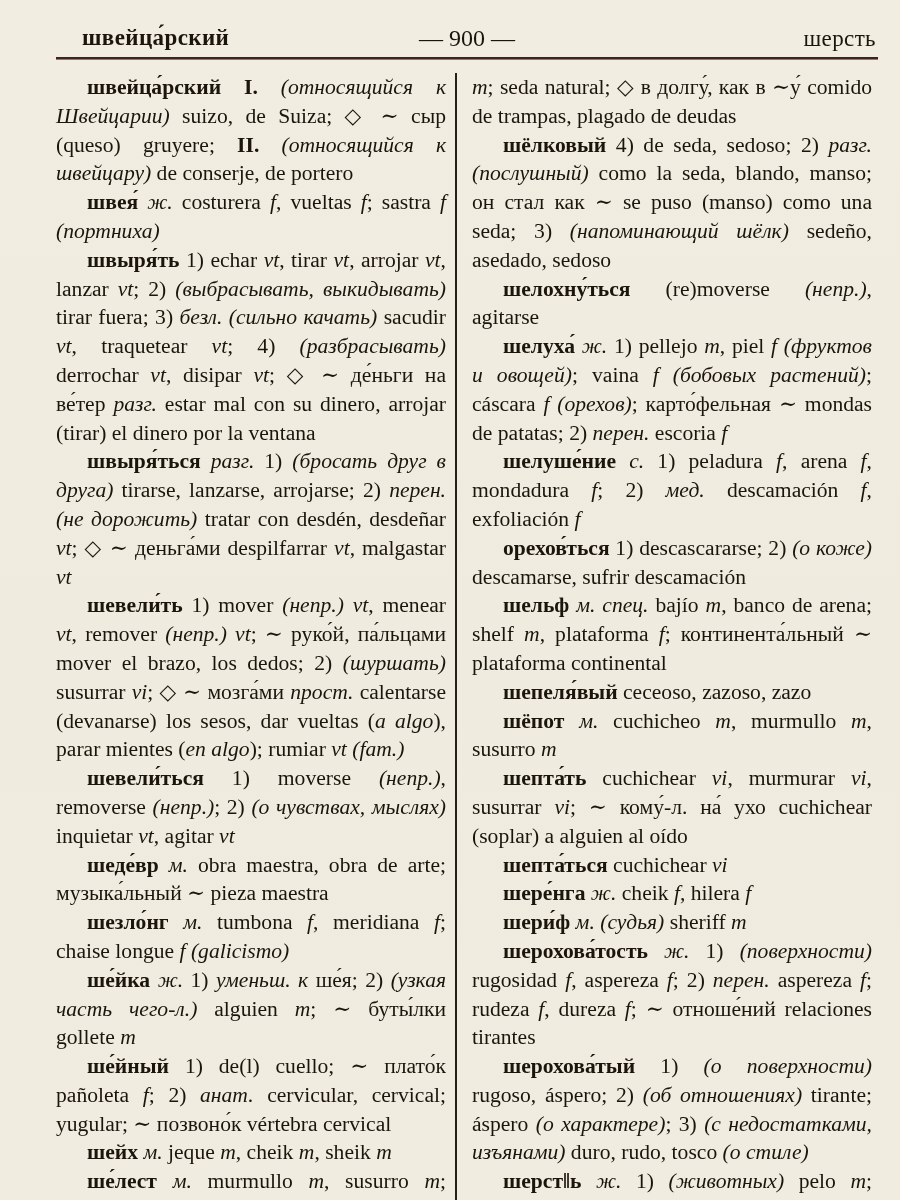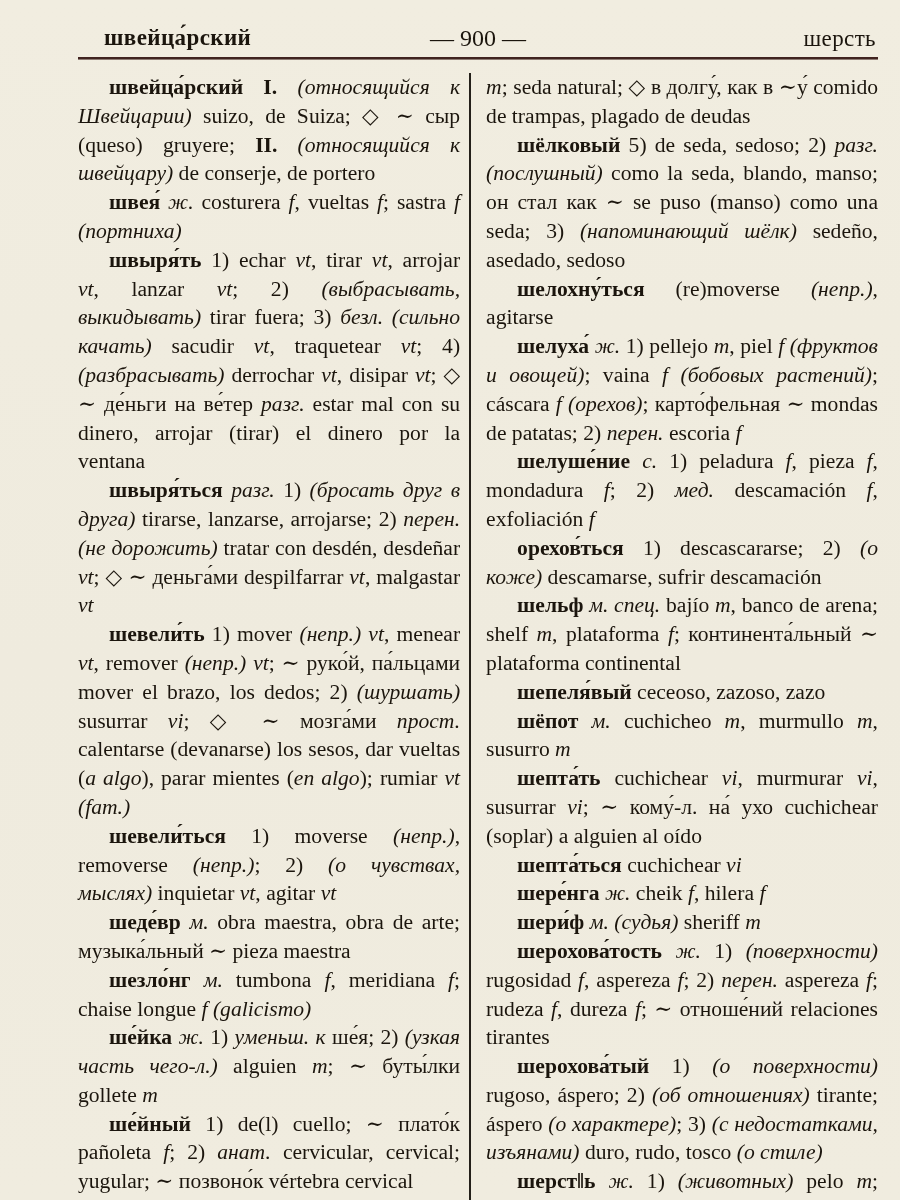--- a/index.html
+++ b/index.html
@@ -7,21 +7,21 @@
   body {
     width: 900px; height: 1200px;
     background: #f0ecdf;
     font-family: "Liberation Serif", "DejaVu Serif", serif;
     color: #1b150d;
     overflow: hidden;
   }
   .page {
     position: relative;
     width: 900px; height: 1200px;
-    padding: 25px 22px 0 78px;
+    padding: 25px 22px 0 56px;
     background: linear-gradient(180deg, #f1ede0 0%, #efebde 55%, #f0ecdf 100%);
   }
   .running-head {
     position: relative;
     height: 31px;
     font-size: 23px;
   }
   .guide-left {
     position: absolute; left: 26px; top: 0;
     font-weight: bold; letter-spacing: 0.4px;
@@ -79,24 +79,24 @@
         <p class="entry"><span class="b">шевели́ться</span><span> 1) moverse </span><span class="i">(непр.)</span><span>, removerse </span><span class="i">(непр.)</span><span>; 2) </span><span class="i">(о чувствах, мыслях)</span><span> inquietar </span><span class="i">vt</span><span>, agitar </span><span class="i">vt</span></p>
         <p class="entry"><span class="b">шеде́вр </span><span class="i">м.</span><span> obra maestra, obra de arte; музыка́льный ∼ pieza maestra</span></p>
         <p class="entry"><span class="b">шезло́нг </span><span class="i">м.</span><span> tumbona </span><span class="i">f</span><span>, meridiana </span><span class="i">f</span><span>; chaise longue </span><span class="i">f (galicismo)</span></p>
         <p class="entry"><span class="b">ше́йка </span><span class="i">ж.</span><span> 1) </span><span class="i">уменьш. к</span><span> ше́я; 2) </span><span class="i">(узкая часть чего-л.)</span><span> alguien </span><span class="i">m</span><span>; ∼ буты́лки gollete </span><span class="i">m</span></p>
         <p class="entry"><span class="b">ше́йный</span><span> 1) de(l) cuello; ∼ плато́к pañoleta </span><span class="i">f</span><span>; 2) </span><span class="i">анат.</span><span> cervicular, cervical; yugular; ∼ позвоно́к vértebra cervical</span></p>
         <p class="entry"><span class="b">шейх </span><span class="i">м.</span><span> jeque </span><span class="i">m</span><span>, cheik </span><span class="i">m</span><span>, sheik </span><span class="i">m</span></p>
         <p class="entry"><span class="b">ше́лест </span><span class="i">м.</span><span> murmullo </span><span class="i">m</span><span>, susurro </span><span class="i">m</span><span>; frufrú </span><span class="i">m (платья)</span></p>
       </section>
     <section class="col col-right">
         <p class="entry cont"><span class="i">m</span><span>; seda natural; ◇ в долгу́, как в ∼у́ comido de trampas, plagado de deudas</span></p>
-        <p class="entry"><span class="b">шёлковый</span><span> 5) de seda, sedoso; 2) </span><span class="i">разг. (послушный)</span><span> como la seda, blando, manso; он стал как ∼ se puso (manso) como una seda; 3) </span><span class="i">(напоминающий шёлк)</span><span> sedeño, asedado, sedoso</span></p>
+        <p class="entry"><span class="b">шёлковый</span><span> 4) de seda, sedoso; 2) </span><span class="i">разг. (послушный)</span><span> como la seda, blando, manso; он стал как ∼ se puso (manso) como una seda; 3) </span><span class="i">(напоминающий шёлк)</span><span> sedeño, asedado, sedoso</span></p>
         <p class="entry"><span class="b">шелохну́ться</span><span> (re)moverse </span><span class="i">(непр.)</span><span>, agitarse</span></p>
         <p class="entry"><span class="b">шелуха́ </span><span class="i">ж.</span><span> 1) pellejo </span><span class="i">m</span><span>, piel </span><span class="i">f (фруктов и овощей)</span><span>; vaina </span><span class="i">f (бобовых растений)</span><span>; cáscara </span><span class="i">f (орехов)</span><span>; карто́фельная ∼ mondas de patatas; 2) </span><span class="i">перен.</span><span> escoria </span><span class="i">f</span></p>
-        <p class="entry"><span class="b">шелуше́ние </span><span class="i">с.</span><span> 1) peladura </span><span class="i">f</span><span>, pieza </span><span class="i">f</span><span>, mondadura </span><span class="i">f</span><span>; 2) </span><span class="i">мед.</span><span> descamación </span><span class="i">f</span><span>, exfoliación </span><span class="i">f</span></p>
+        <p class="entry"><span class="b">шелуше́ние </span><span class="i">с.</span><span> 1) peladura </span><span class="i">f</span><span>, arena </span><span class="i">f</span><span>, mondadura </span><span class="i">f</span><span>; 2) </span><span class="i">мед.</span><span> descamación </span><span class="i">f</span><span>, exfoliación </span><span class="i">f</span></p>
         <p class="entry"><span class="b">орехов́ться</span><span> 1) descascararse; 2) </span><span class="i">(о коже)</span><span> descamarse, sufrir descamación</span></p>
         <p class="entry"><span class="b">шельф </span><span class="i">м. спец.</span><span> bajío </span><span class="i">m</span><span>, banco de arena; shelf </span><span class="i">m</span><span>, plataforma </span><span class="i">f</span><span>; континента́льный ∼ plataforma continental</span></p>
         <p class="entry"><span class="b">шепеля́вый</span><span> ceceoso, zazoso, zazo</span></p>
         <p class="entry"><span class="b">шёпот </span><span class="i">м.</span><span> cuchicheo </span><span class="i">m</span><span>, murmullo </span><span class="i">m</span><span>, susurro </span><span class="i">m</span></p>
         <p class="entry"><span class="b">шепта́ть</span><span> cuchichear </span><span class="i">vi</span><span>, murmurar </span><span class="i">vi</span><span>, susurrar </span><span class="i">vi</span><span>; ∼ кому́-л. на́ ухо cuchichear (soplar) a alguien al oído</span></p>
         <p class="entry"><span class="b">шепта́ться</span><span> cuchichear </span><span class="i">vi</span></p>
         <p class="entry"><span class="b">шере́нга </span><span class="i">ж.</span><span> cheik </span><span class="i">f</span><span>, hilera </span><span class="i">f</span></p>
         <p class="entry"><span class="b">шери́ф </span><span class="i">м. (судья)</span><span> sheriff </span><span class="i">m</span></p>
         <p class="entry"><span class="b">шерохова́тость </span><span class="i">ж.</span><span> 1) </span><span class="i">(поверхности)</span><span> rugosidad </span><span class="i">f</span><span>, aspereza </span><span class="i">f</span><span>; 2) </span><span class="i">перен.</span><span> aspereza </span><span class="i">f</span><span>; rudeza </span><span class="i">f</span><span>, dureza </span><span class="i">f</span><span>; ∼ отноше́ний relaciones tirantes</span></p>
         <p class="entry"><span class="b">шерохова́тый</span><span> 1) </span><span class="i">(о поверхности)</span><span> rugoso, áspero; 2) </span><span class="i">(об отношениях)</span><span> tirante; áspero </span><span class="i">(о характере)</span><span>; 3) </span><span class="i">(с недостатками, изъянами)</span><span> duro, rudo, tosco </span><span class="i">(о стиле)</span></p>

